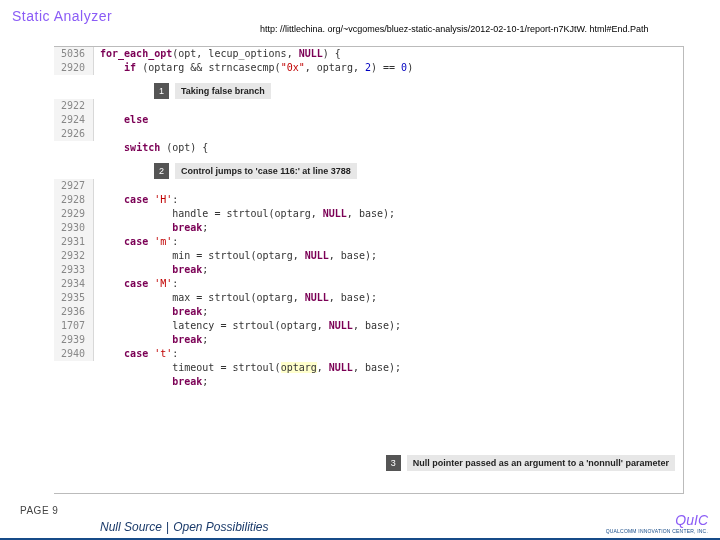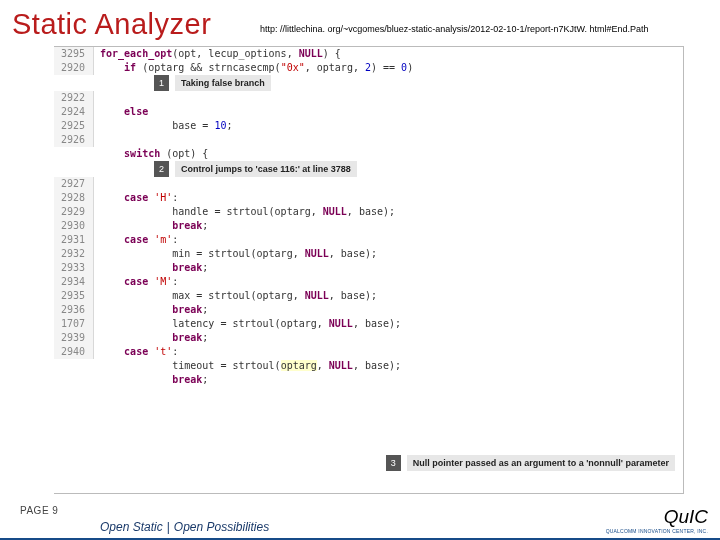--- a/index.html
+++ b/index.html
@@ -6,22 +6,22 @@
   body {
     width: 720px; height: 540px;
     font-family: Arial, Helvetica, sans-serif;
     background: #fff;
     position: relative;
     overflow: hidden;
   }
   .title {
     position: absolute;
     top: 8px; left: 12px;
-    font-size: 29px;
-    color: #b91c1c;
+    font-size: 14px;
+    color: #8b5cf6;
     font-weight: 400;
     letter-spacing: 0.5px;
   }
   .url {
     position: absolute;
     top: 24px; left: 260px;
     font-size: 9px;
     color: #000;
   }
   .codeblock {
@@ -60,21 +60,21 @@
   }
   .annot-text {
     display: inline-block;
     background: #e7e7e7;
     color: #222;
     font-size: 9px;
     padding: 2px 6px;
     font-family: Arial, sans-serif;
     font-weight: bold;
   }
-  .annot-row .code { padding-left: 60px; }
+  .annot-row .code { padding-left: 60px; margin-top: 8px; }
   .annot3 {
     position: absolute;
     right: 8px;
     bottom: 22px;
   }
   .footer-page {
     position: absolute;
     bottom: 24px; left: 20px;
     font-size: 10px; color: #444;
     letter-spacing: 0.5px;
@@ -86,61 +86,57 @@
     font-size: 12px;
   }
   .footer-tag .os1 { font-style: italic; }
   .footer-tag .sep  { padding: 0 4px; color: #1a3a6a; }
   .footer-tag .os2 { font-style: italic; }
   .logo {
     position: absolute;
     bottom: 6px; right: 12px;
     text-align: right;
   }
-  .logo-main { font-size: 19px; color: #000000; font-weight: 400; font-style: italic; }
+  .logo-main { font-size: 14px; color: #8b5cf6; font-weight: 400; font-style: italic; }
   .logo-sub  { font-size: 5px; color: #174b88; letter-spacing: 0.2px; }
   .bar {
     position: absolute;
     left: 0; bottom: 0;
     height: 2px; width: 100%;
     background: #174b88;
   }
 </style>
 </head>
 <body>
 
 <div class="title">Static Analyzer</div>
 <div class="url">http: //littlechina. org/~vcgomes/bluez-static-analysis/2012-02-10-1/report-n7KJtW. html#End.Path</div>
 
 <div class="codeblock" id="code-viewer">
     <div class="row">
-      <span class="ln">3295</span>
+      <span class="ln">5036</span>
       <span class="code"><span class="kw">for_each_opt</span>(opt, lecup_options, <span class="kw">NULL</span>) {</span>
     </div>
     <div class="row">
       <span class="ln">2920</span>
       <span class="code">    <span class="kw">if</span> (optarg &amp;&amp; strncasecmp(<span class="str">"0x"</span>, optarg, <span class="num">2</span>) == <span class="num">0</span>)</span>
     </div>
     <div class="row annot-row">
       <span class="ln"></span>
       <span class="code"><span class="annot">1</span><span class="annot-text">Taking false branch</span></span>
     </div>
     <div class="row">
       <span class="ln">2922</span>
       <span class="code"></span>
     </div>
     <div class="row">
       <span class="ln">2924</span>
       <span class="code">    <span class="kw">else</span></span>
     </div>
     <div class="row">
-      <span class="ln">2925</span>
-      <span class="code">            base = <span class="num">10</span>;</span>
-    </div>
-    <div class="row">
       <span class="ln">2926</span>
       <span class="code"></span>
     </div>
     <div class="row">
       <span class="ln"></span>
       <span class="code">    <span class="kw">switch</span> (opt) {</span>
     </div>
     <div class="row annot-row">
       <span class="ln"></span>
       <span class="code"><span class="annot">2</span><span class="annot-text">Control jumps to 'case 116:' at line 3788</span></span>
@@ -203,21 +199,21 @@
     </div>
     <div class="annot3"><span class="annot">3</span><span class="annot-text">Null pointer passed as an argument to a 'nonnull' parameter</span></div>
     <div class="row">
       <span class="ln"></span>
       <span class="code">            <span class="kw">break</span>;</span>
     </div>
   </div>
 
 <div class="footer-page">PAGE 9</div>
 <div class="footer-tag">
-  <span class="os1">Open Static</span><span class="sep">|</span><span class="os2">Open Possibilities</span>
+  <span class="os1">Null Source</span><span class="sep">|</span><span class="os2">Open Possibilities</span>
 </div>
 
 <div class="logo">
   <div class="logo-main">QuIC</div>
   <div class="logo-sub">QUALCOMM INNOVATION CENTER, INC.</div>
 </div>
 
 <div class="bar"></div>
 
 </body></html>

